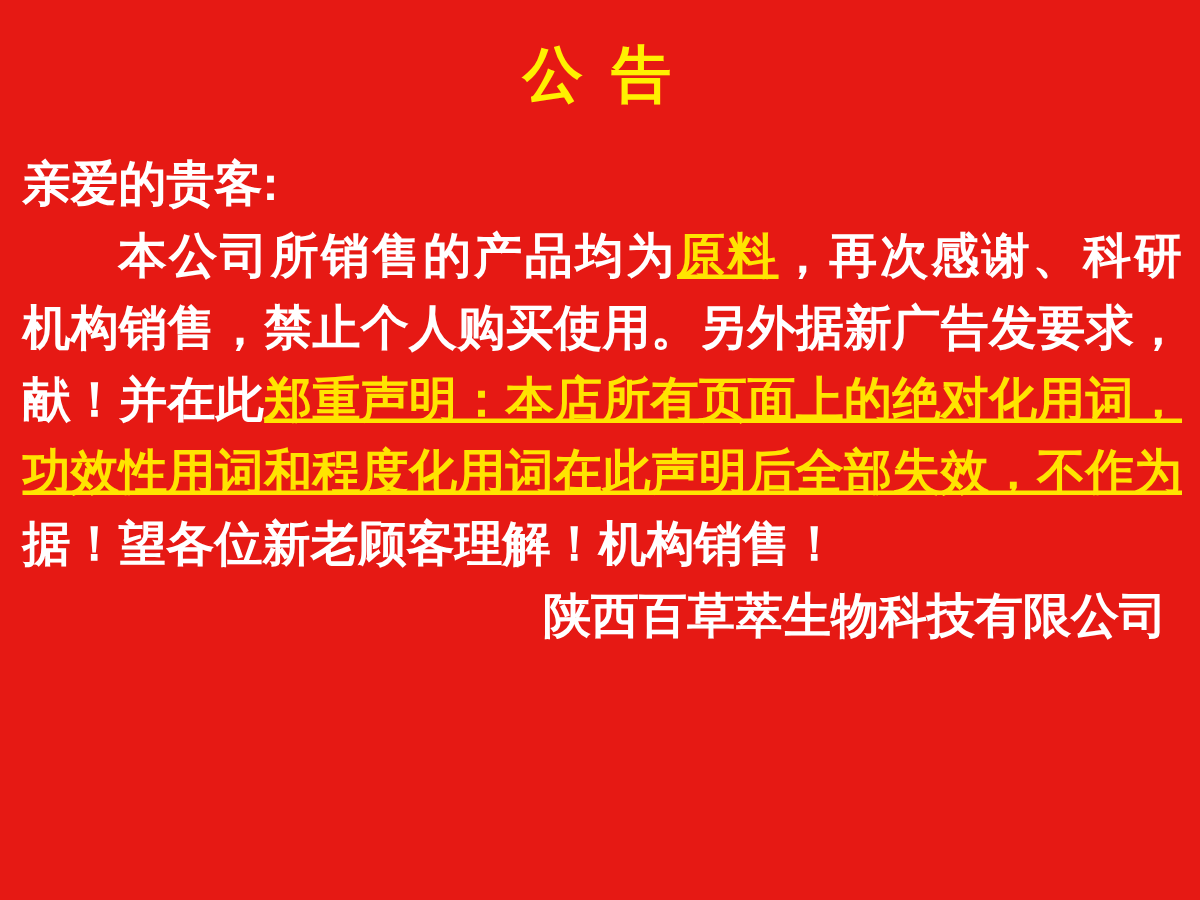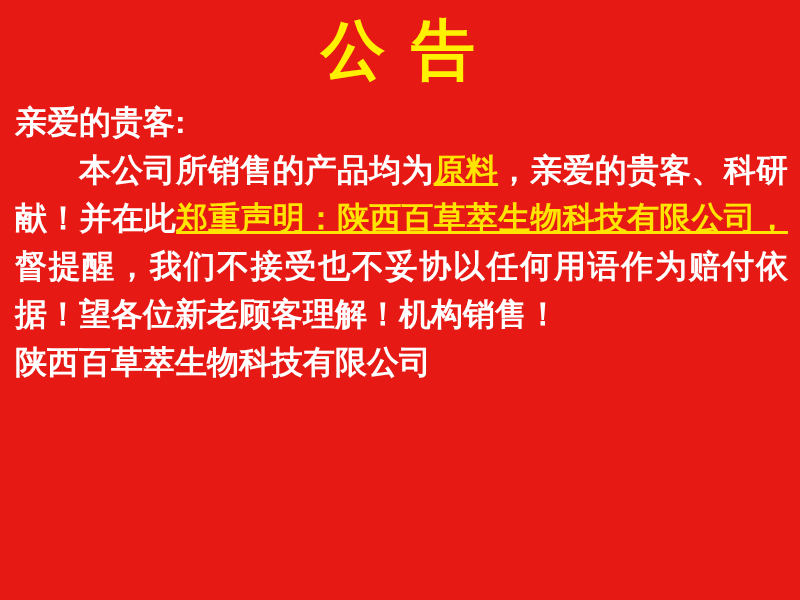--- a/index.html
+++ b/index.html
@@ -14,21 +14,21 @@
     position: relative;
     width: 800px;
     height: 600px;
     background: var(--background-red);
     font-family: "Liberation Sans", "DejaVu Sans", sans-serif;
     font-weight: bold;
     overflow: hidden;
   }
   .title {
     color: var(--title-yellow);
-    font-size: 64px;
+    font-size: 40px;
     line-height: 96px;
     padding-top: 2px;
     text-align: center;
     letter-spacing: 4px;
     font-weight: 800;
   }
   .body {
     padding: 0 12px 0 15px;
   }
   .line {
@@ -40,54 +40,57 @@
   .line.justify {
     white-space: normal;
     text-align: justify;
     text-align-last: justify;
     text-justify: inter-character;
   }
   .line.indent {
     text-indent: 64px;
   }
   .line.signature {
-    text-align: left;
+    text-align: right;
     padding-right: 10px;
   }
   .w { color: var(--body-white); }
   .y { color: var(--highlight-yellow); text-decoration: underline; }
 </style>
 </head>
 <body>
 
 <div class="notice">
 
   <div class="title">公 告</div>
 
   <div class="body">
 
     <div class="line">
       <span class="w">亲爱的贵客:</span>
     </div>
 
     <div class="line justify indent">
-      <span class="w">本公司所销售的产品均为</span><span class="y">原料</span><span class="w">，亲爱的贵客、科研</span>
+      <span class="w">本公司所销售的产品均为</span><span class="y">原料</span><span class="w">，再次感谢、科研</span>
+    </div>
+
+    <div class="line justify">
+      <span class="w">机构销售，禁止个人购买使用。另外据新广告发要求，</span>
     </div>
 
 
+    <div class="line justify">
+      <span class="w">献！并在此</span><span class="y">郑重声明：本店所有页面上的绝对化用词，</span>
+    </div>
 
     <div class="line justify">
-      <span class="w">献！并在此</span><span class="y">郑重声明：陕西百草萃生物科技有限公司，</span>
+      <span class="y">功效性用词和程度化用词在此声明后全部失效，不作为</span>
     </div>
 
 
-
-    <div class="line justify">
-      <span class="w">督提醒，我们不接受也不妥协以任何用语作为赔付依</span>
-    </div>
 
     <div class="line">
       <span class="w">据！望各位新老顾客理解！机构销售！</span>
     </div>
 
     <div class="line signature">
       <span class="w">陕西百草萃生物科技有限公司</span>
     </div>
 
   </div>

